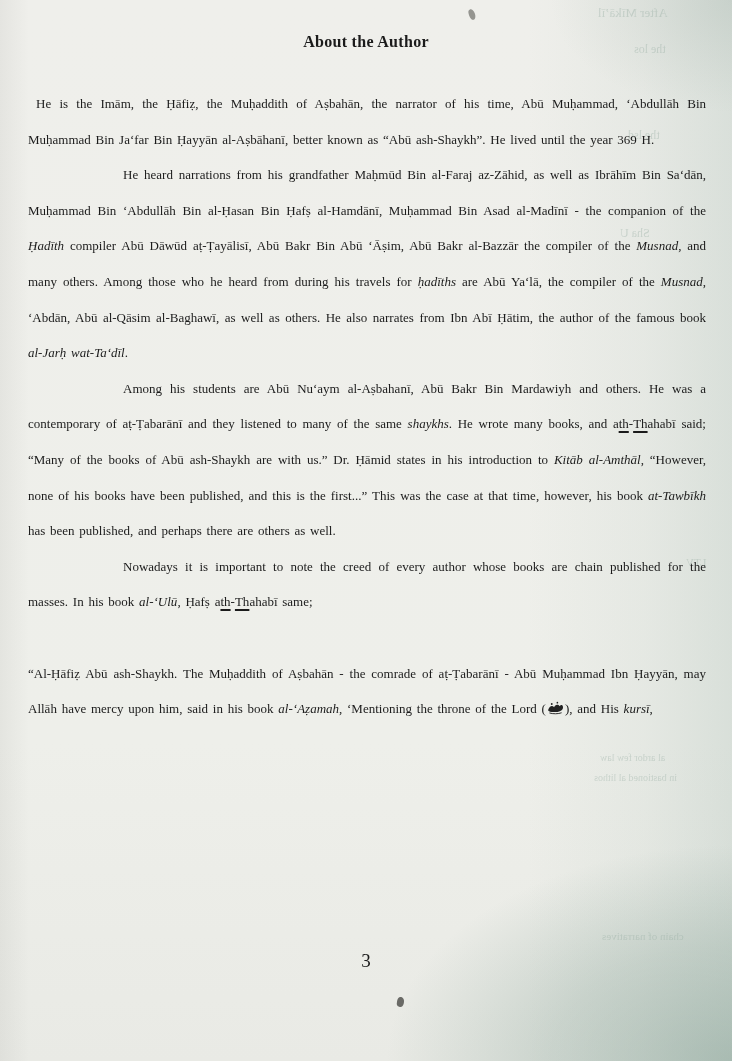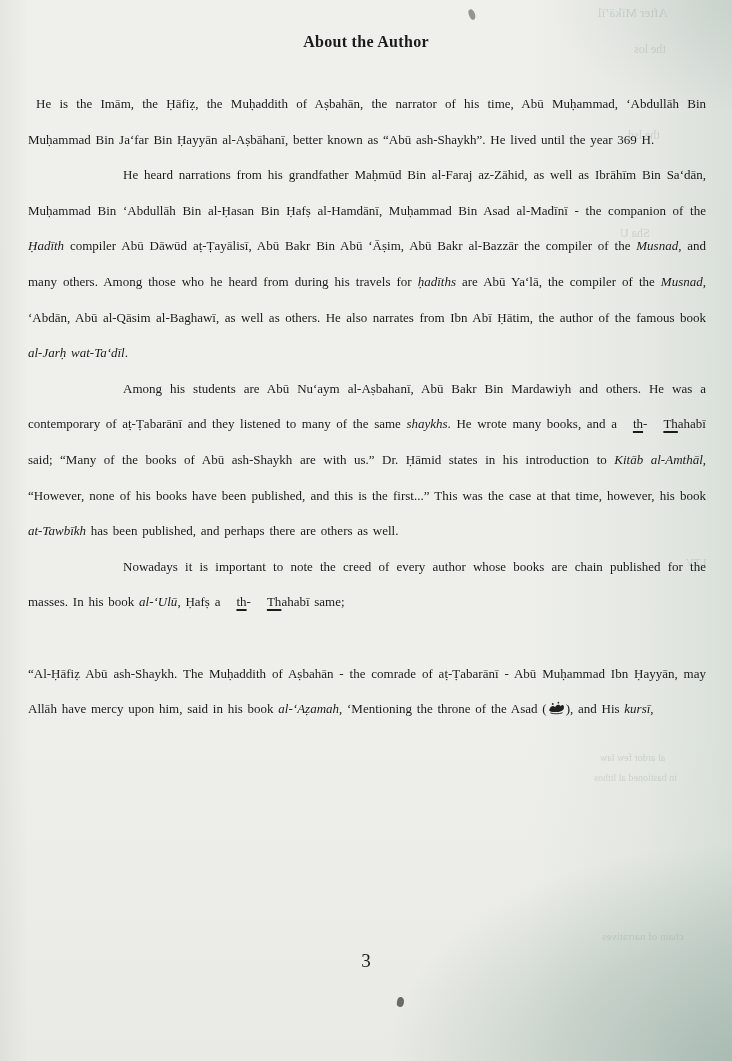--- a/index.html
+++ b/index.html
@@ -47,21 +47,21 @@
     font-size:13px;line-height:35.6px;
     text-align:justify;
     word-spacing:1.5px;
     color:var(--ink);
   }
   .para{margin:0;}
   .para.indent-small{text-indent:8px;}
   .para.indent-tab{text-indent:95px;}
   .para.indent-none{text-indent:0;}
   .para.gap{margin-top:35.6px;}
-  .u-run{text-decoration:underline;text-underline-offset:3px;text-decoration-thickness:1.5px;margin-left:16px;}
+  .u-run{text-decoration:underline;text-underline-offset:3px;text-decoration-thickness:1.5px;}
   em{}
   .honorific{
     display:inline-block;width:19px;height:15px;
     vertical-align:-2px;
   }
   .page-number{
     position:absolute;left:0;right:0;top:950px;
     text-align:center;font-size:19px;color:var(--ink);
   }
   .bleed-frag{
@@ -99,21 +99,21 @@
       <span class="bleed-frag" style="left: 602px; top: 930px; font-size: 11px;">chain of narratives</span>
     </div>
 
   <h1 class="title">About the Author</h1>
 
   <main class="body-text">
       <p class="para indent-small"><span>He is the Imām, the Ḥāfiẓ, the Muḥaddith of Aṣbahān, the narrator of his time, Abū Muḥammad, ‘Abdullāh Bin Muḥammad Bin Ja‘far Bin Ḥayyān al-Aṣbāhanī, better known as “Abū ash-Shaykh”. He lived until the year 369 H.</span></p>
       <p class="para indent-tab"><span>He heard narrations from his grandfather Maḥmūd Bin al-Faraj az-Zāhid, as well as Ibrāhīm Bin Sa‘dān, Muḥammad Bin ‘Abdullāh Bin al-Ḥasan Bin Ḥafṣ al-Hamdānī, Muḥammad Bin Asad al-Madīnī - the companion of the </span><em>Ḥadīth</em><span> compiler Abū Dāwūd aṭ-Ṭayālisī, Abū Bakr Bin Abū ‘Āṣim, Abū Bakr al-Bazzār the compiler of the </span><em>Musnad</em><span>, and many others. Among those who he heard from during his travels for </span><em>ḥadīths</em><span> are Abū Ya‘lā, the compiler of the </span><em>Musnad</em><span>, ‘Abdān, Abū al-Qāsim al-Baghawī, as well as others. He also narrates from Ibn Abī Ḥātim, the author of the famous book </span><em>al-Jarḥ wat-Ta‘dīl</em><span>.</span></p>
       <p class="para indent-tab"><span>Among his students are Abū Nu‘aym al-Aṣbahanī, Abū Bakr Bin Mardawiyh and others. He was a contemporary of aṭ-Ṭabarānī and they listened to many of the same </span><em>shaykhs</em><span>. He wrote many books, and a</span><span class="u-run">th</span><span>-</span><span class="u-run">Th</span><span>ahabī said; “Many of the books of Abū ash-Shaykh are with us.” Dr. Ḥāmid states in his introduction to </span><em>Kitāb al-Amthāl</em><span>, “However, none of his books have been published, and this is the first...” This was the case at that time, however, his book </span><em>at-Tawbīkh</em><span> has been published, and perhaps there are others as well.</span></p>
       <p class="para indent-tab"><span>Nowadays it is important to note the creed of every author whose books are chain published for the masses. In his book </span><em>al-‘Ulū</em><span>, Ḥafṣ a</span><span class="u-run">th</span><span>-</span><span class="u-run">Th</span><span>ahabī same;</span></p>
-      <p class="para indent-none gap"><span>“Al-Ḥāfiẓ Abū ash-Shaykh. The Muḥaddith of Aṣbahān - the comrade of aṭ-Ṭabarānī - Abū Muḥammad Ibn Ḥayyān, may Allāh have mercy upon him, said in his book </span><em>al-‘Aẓamah</em><span>, ‘Mentioning the throne of the Asad (</span><svg class="honorific" viewBox="0 0 20 16">
+      <p class="para indent-none gap"><span>“Al-Ḥāfiẓ Abū ash-Shaykh. The Muḥaddith of Aṣbahān - the comrade of aṭ-Ṭabarānī - Abū Muḥammad Ibn Ḥayyān, may Allāh have mercy upon him, said in his book </span><em>al-‘Aẓamah</em><span>, ‘Mentioning the throne of the Lord (</span><svg class="honorific" viewBox="0 0 20 16">
           <path d="M2 11 C3.5 6.5 6.5 5 8.5 7.8 C9.5 4.8 12.5 4 14.5 6.6 C15.5 4.6 17.8 4.8 18 7.4 C18.2 10.4 15.5 12.6 10.5 12.8 C6 13 3 12.8 2 11 Z" fill="#222"></path>
           <circle cx="6" cy="4.2" r="1" fill="#222"></circle>
           <circle cx="12" cy="2.8" r="0.9" fill="#222"></circle>
           <path d="M3.5 13.8 C7 15 13 15 16.5 13.6" stroke="#222" stroke-width="1" fill="none"></path>
         </svg><span>), and His </span><em>kursī</em><span>,</span></p>
     </main>
 
   <div class="page-number">3</div>
 <div class="speck" style="left: 469px; top: 9px; width: 6px; height: 11px; opacity: 0.55; transform: rotate(-18deg);"></div>
     <div class="speck" style="left: 397px; top: 997px; width: 7px; height: 10px; opacity: 0.8; transform: rotate(12deg);"></div>

